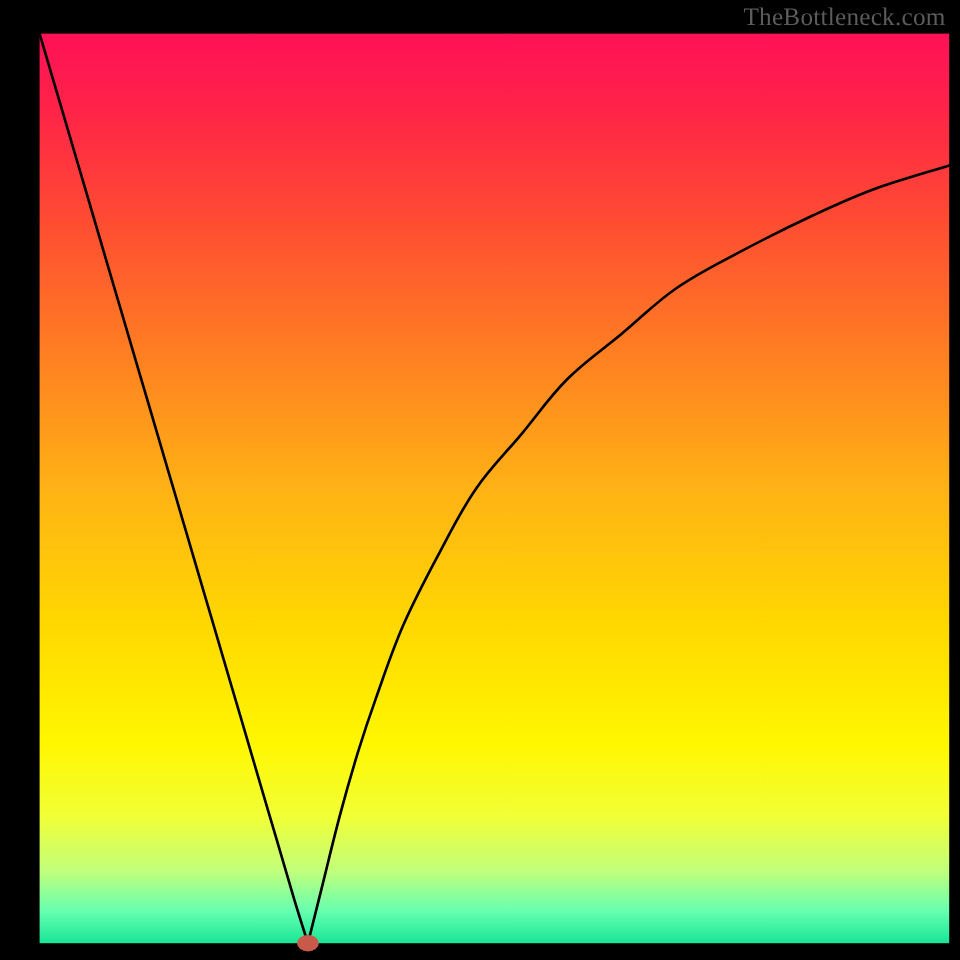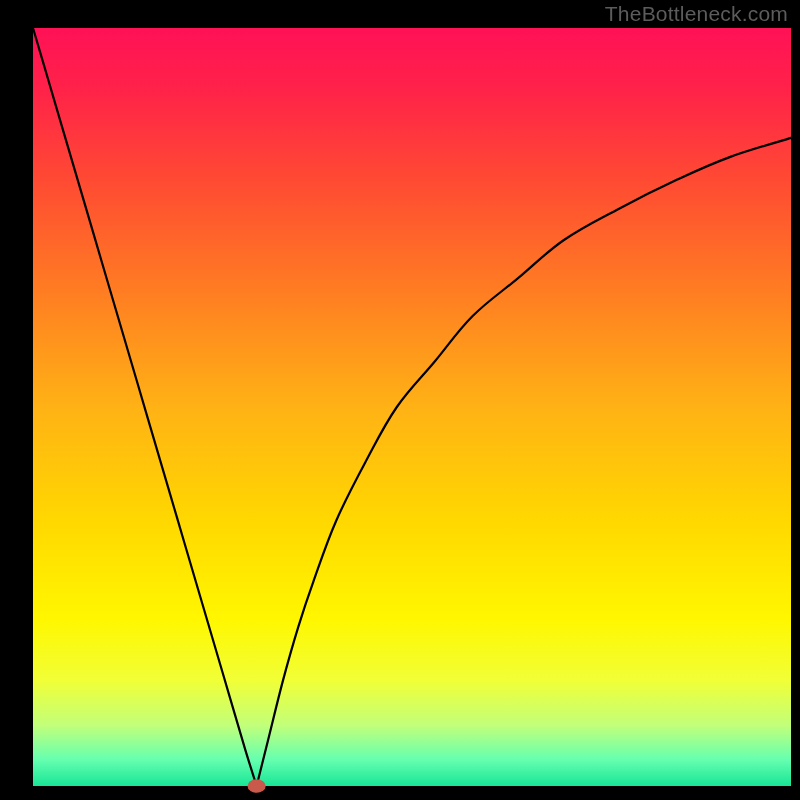--- a/index.html
+++ b/index.html
@@ -9,20 +9,21 @@
     height: 800px;
     overflow: hidden;
     background: #000;
     font-family: Arial, Helvetica, sans-serif;
   }
   .frame {
     position: relative;
     width: 796px;
     height: 800px;
     background: #000;
+    font-family: Liberation Serif, serif;
   }
   .watermark {
     position: absolute;
     top: 2px;
     right: 8px;
     color: #5c5c5c;
     font-size: 21px;
     font-weight: 500;
     letter-spacing: 0.2px;
     z-index: 5;

